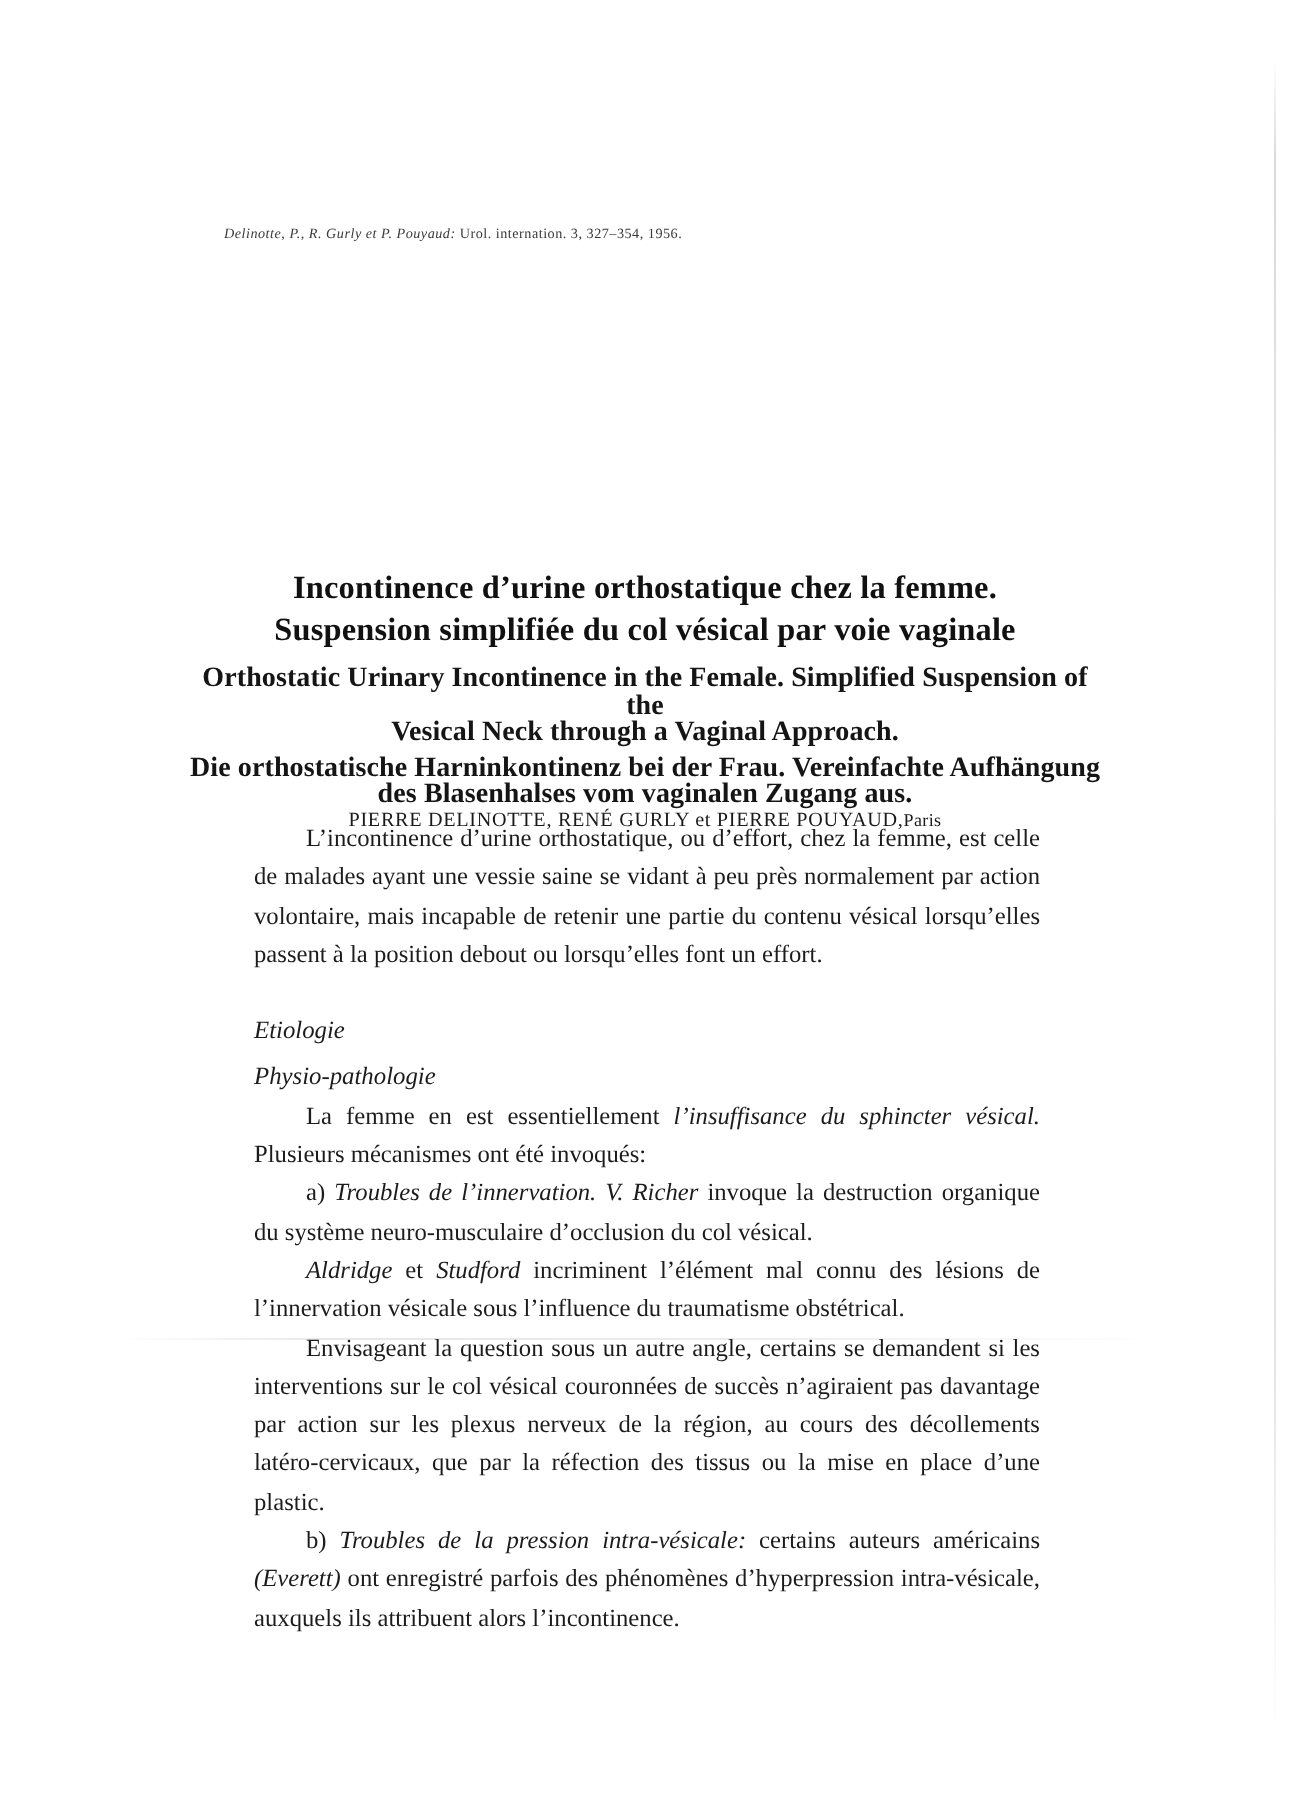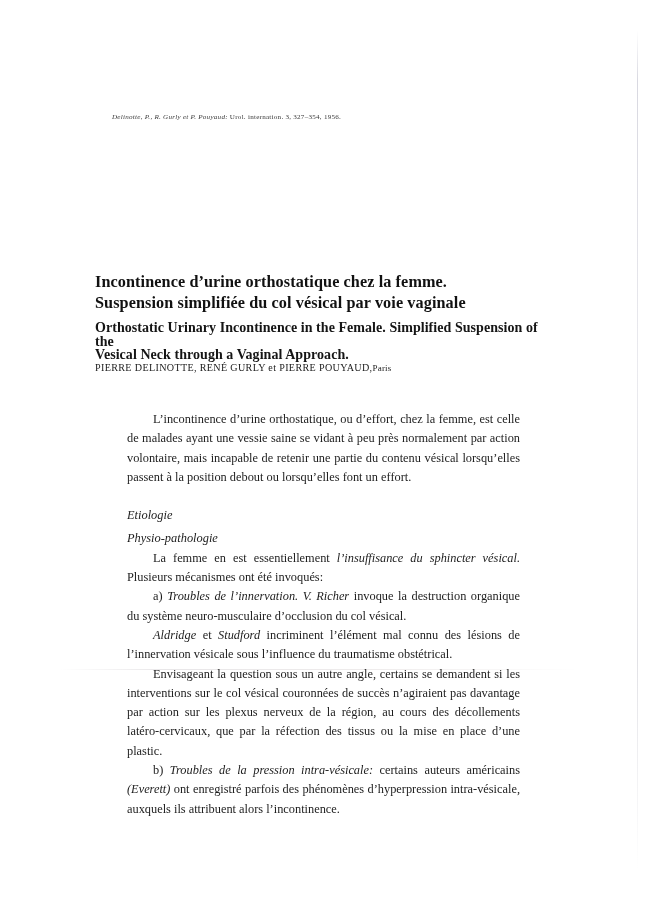--- a/index.html
+++ b/index.html
@@ -64,23 +64,23 @@
     white-space: nowrap;
   }
   .running-head .rh-roman {
     font-style: normal;
   }
 
   
   .title-block {
     position: absolute;
     left: 95px;
-    top: 272px;
+    top: 284px;
     width: 455px;
-    text-align: left;
+    text-align: center;
   }
   .title-main {
     font-weight: bold;
     font-size: 16.2px;
     line-height: 21px;
     letter-spacing: 0.1px;
     color: #111;
   }
   .subtitle-en, .subtitle-de {
     font-weight: bold;
@@ -156,20 +156,24 @@
     <div class="title-main">
       <div>Incontinence d’urine orthostatique chez la femme.</div>
       <div>Suspension simplifiée du col vésical par voie vaginale</div>
     </div>
 
     <div class="subtitle-en">
       <div>Orthostatic Urinary Incontinence in the Female. Simplified Suspension of the</div>
       <div>Vesical Neck through a Vaginal Approach.</div>
     </div>
 
+    <div class="subtitle-de">
+      <div>Die orthostatische Harninkontinenz bei der Frau. Vereinfachte Aufhängung</div>
+      <div>des Blasenhalses vom vaginalen Zugang aus.</div>
+    </div>
 
     <div class="byline">
       <span>PIERRE DELINOTTE, RENÉ GURLY et PIERRE POUYAUD,</span><span class="city">Paris</span>
     </div>
 
   </div>
 
   <div class="body-col">
 
     <p class="para">L’incontinence d’urine orthostatique, ou d’effort, chez la femme, est celle de malades ayant une vessie saine se vidant à peu près normalement par action volontaire, mais incapable de retenir une partie du contenu vésical lorsqu’elles passent à la position debout ou lorsqu’elles font un effort.</p>

